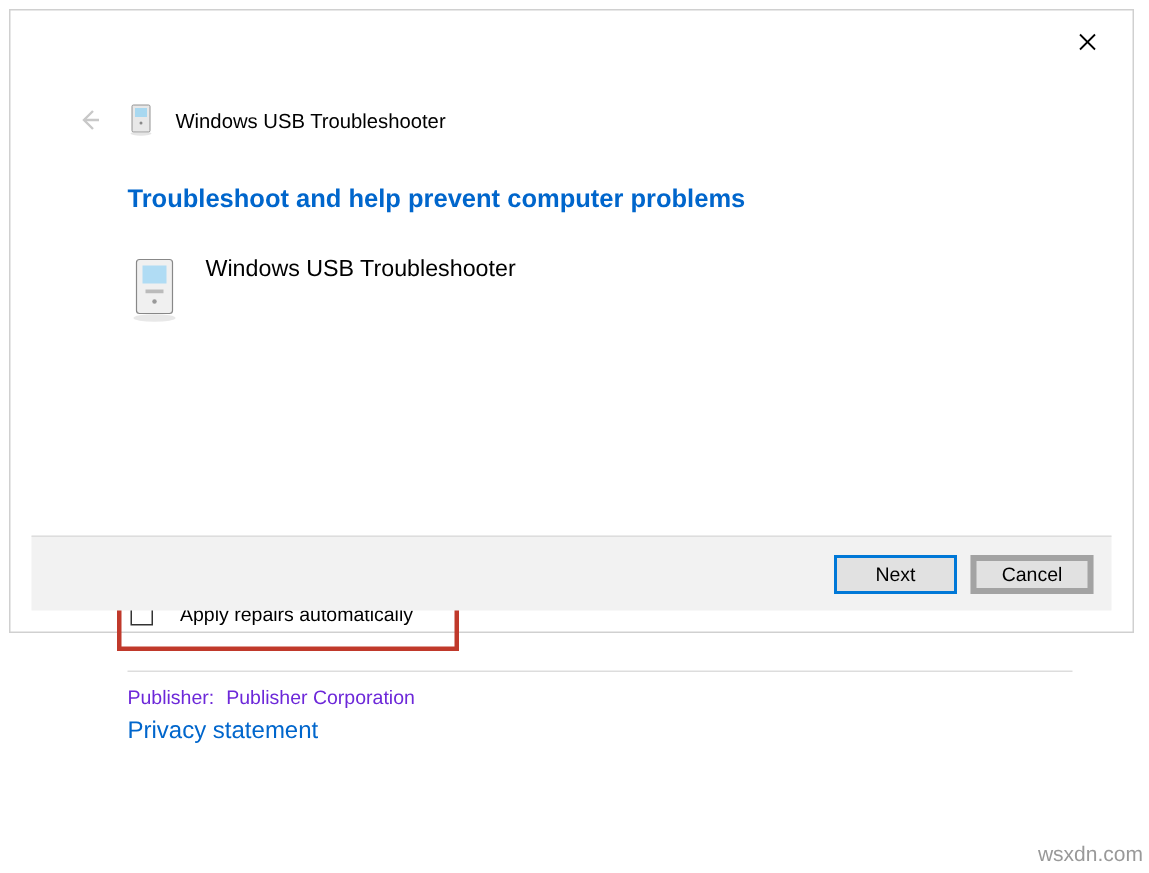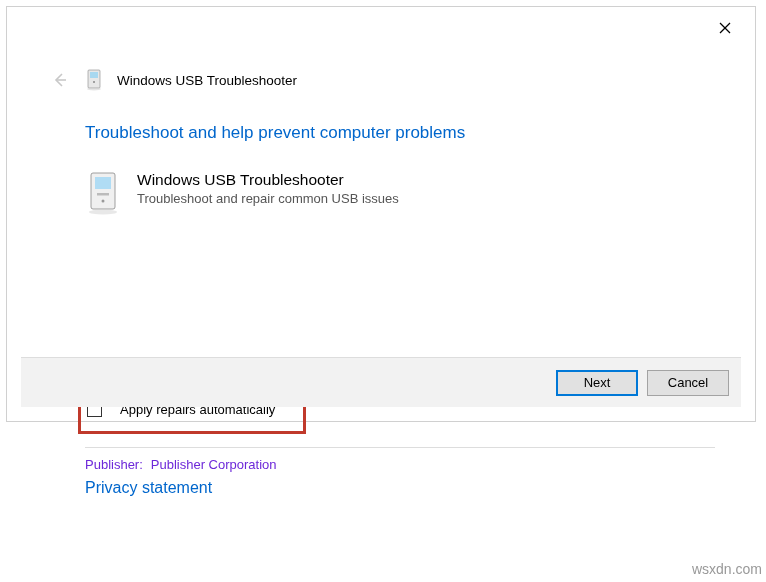--- a/index.html
+++ b/index.html
@@ -60,21 +60,21 @@
     }
     .content {
       position: absolute;
       top: 116px;
       left: 78px;
       right: 40px;
     }
     .main-heading {
       color: #0066cc;
       font-size: 17px;
-      font-weight: 400;
+      font-weight: 700;
       margin-bottom: 28px;
     }
     .item-row {
       display: flex;
       gap: 16px;
       align-items: flex-start;
       margin-bottom: 20px;
     }
     .item-icon {
       width: 36px;
@@ -156,21 +156,21 @@
       display: flex;
       justify-content: flex-end;
       align-items: center;
       gap: 9px;
       padding-right: 12px;
     }
     .btn {
       min-width: 82px;
       height: 26px;
       background: #e1e1e1;
-      border: 1px solid #a3a3a3;
+      border: 4px solid #a3a3a3;
       font-size: 13px;
       padding: 0 16px;
       cursor: pointer;
       font-family: inherit;
     }
     .btn-primary {
       border: 2px solid #0078d7;
     }
     .watermark {
       position: absolute;
@@ -214,21 +214,20 @@
     <div class="item-row">
       <svg class="item-icon" viewBox="0 0 36 44">
         <rect x="6" y="2" width="24" height="36" rx="2" fill="#f0f0f0" stroke="#888" stroke-width="0.8"></rect>
         <rect x="10" y="6" width="16" height="12" fill="#b0dcf4"></rect>
         <rect x="12" y="22" width="12" height="2.5" fill="#bbb"></rect>
         <circle cx="18" cy="30" r="1.5" fill="#999"></circle>
         <ellipse cx="18" cy="41" rx="14" ry="2.5" fill="#ccc" opacity="0.45"></ellipse>
       </svg>
       <div class="item-text-col">
         <div class="item-title">Windows USB Troubleshooter</div>
-        <div class="item-desc">Troubleshoot and repair common USB issues</div>
       </div>
     </div>
   </div>
 
   <div class="highlight-box">
     <label class="checkbox-wrap">
       <span class="checkbox"></span>
       <span class="checkbox-label">Apply repairs automatically</span>
     </label>
   </div>

